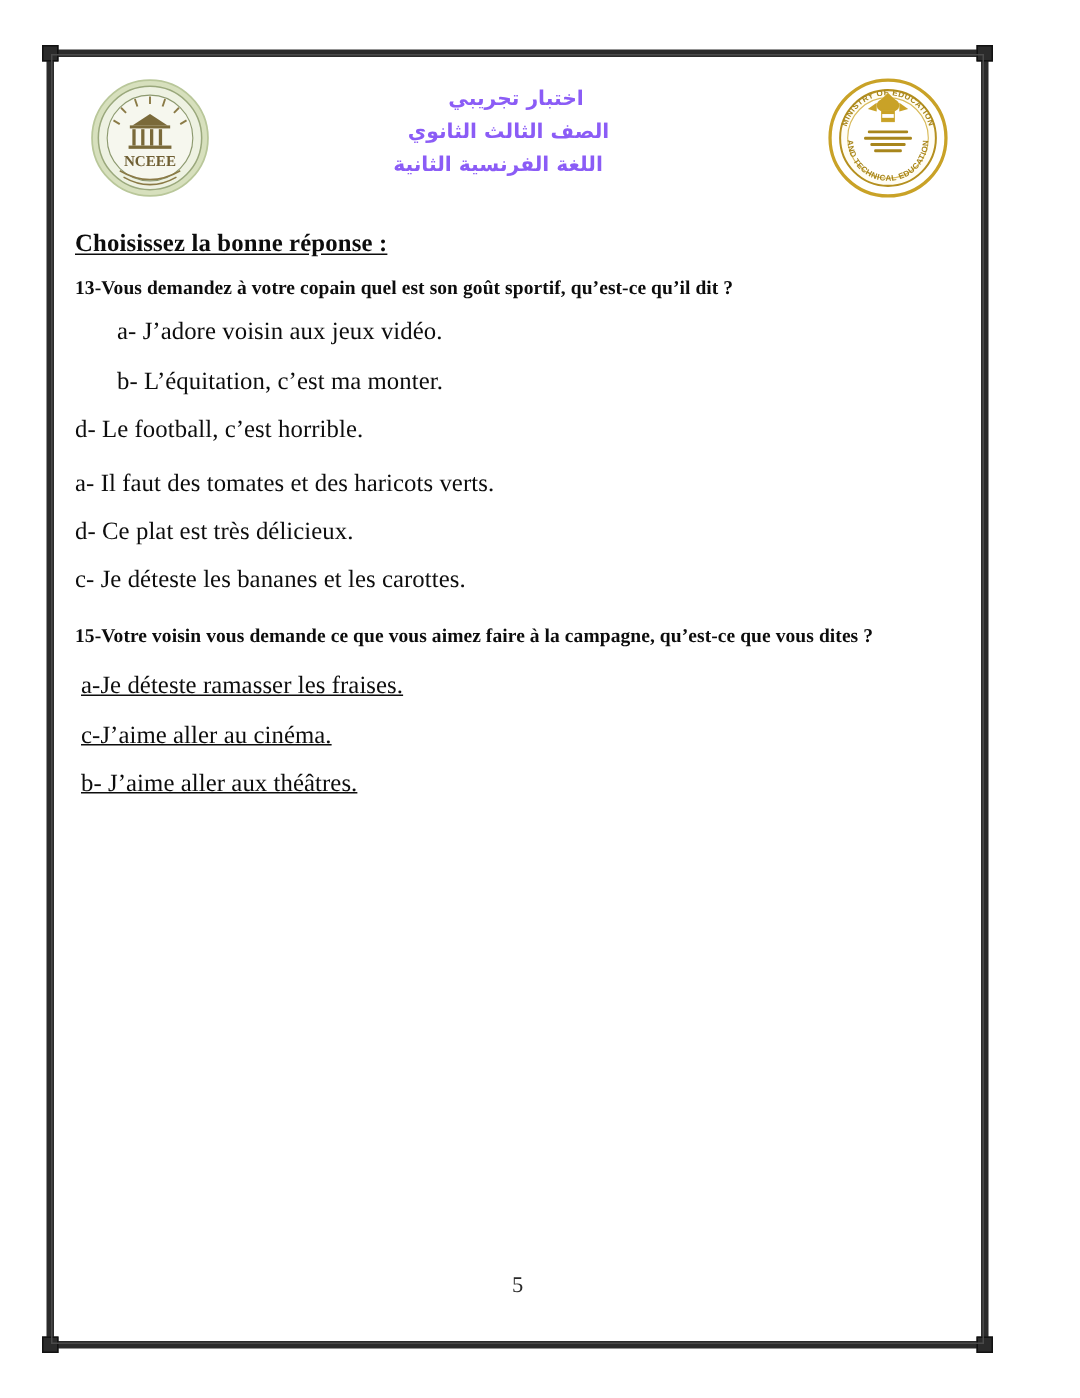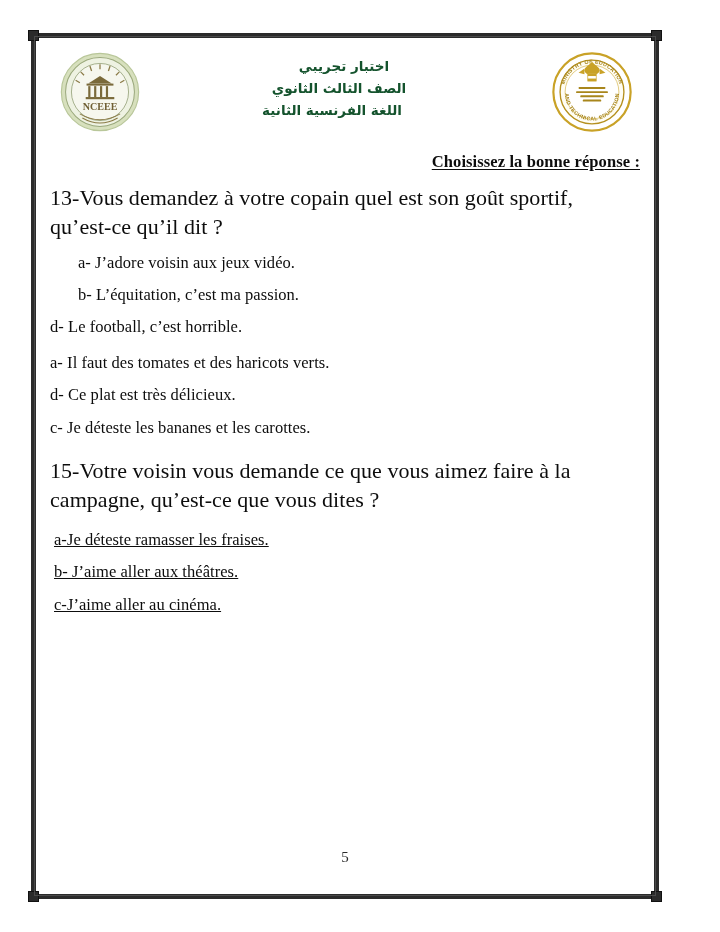--- a/index.html
+++ b/index.html
@@ -89,21 +89,21 @@
     transform: translateX(-50%);
     top: 12px;
     text-align: center;
     width: 300px;
     direction: rtl;
   }
   .header-titles div {
     font-family: "DejaVu Sans", sans-serif;
     font-size: 13.5px;
     font-weight: bold;
-    color: #14532d;
+    color: #8b5cf6;
     line-height: 1.62;
     letter-spacing: 0px;
   }
   .ht-1 { padding-right: 0px; }
   .ht-2 { padding-right: 10px; }
   .ht-3 { padding-right: 24px; }
 
   
   .body-text {
     position: relative;
@@ -111,26 +111,25 @@
     color: #0d0d0d;
   }
 
   .instruction {
     font-size: 16.5px;
     font-weight: bold;
     text-decoration: underline;
     text-underline-offset: 2px;
     margin: 0 0 11px 2px;
     letter-spacing: 0.1px;
-    text-align: right;
   }
 
   .question {
-    font-size: 22px;
-    font-weight: normal;
+    font-size: 13px;
+    font-weight: bold;
     margin: 0 0 10px 2px;
     line-height: 1.33;
     letter-spacing: 0.05px;
   }
 
   .option {
     font-size: 16.5px;
     font-weight: normal;
     margin: 0 0 11px 0;
     line-height: 1.3;
@@ -237,30 +236,30 @@
         </text>
       </svg>
     </div>
 
     <div class="body-text">
 
       <p class="instruction">Choisissez la bonne réponse :</p>
 
       <p class="question ind-0">13-Vous demandez à votre copain quel est son goût sportif, qu’est-ce qu’il dit ?</p>
       <p class="option ind-4">a-  J’adore voisin aux jeux vidéo.</p>
-      <p class="option ind-4">b- L’équitation, c’est ma passion.</p>
+      <p class="option ind-4">b- L’équitation, c’est ma monter.</p>
       <p class="option ind-0">d- Le football, c’est horrible.</p>
 
       <p class="option ind-0 gap-s">a- Il faut des tomates et des haricots verts.</p>
       <p class="option ind-0">d- Ce plat est très délicieux.</p>
       <p class="option ind-0">c- Je déteste les bananes et les carottes.</p>
 
       <p class="question ind-0 gap-q">15-Votre voisin vous demande ce que vous aimez faire à la campagne, qu’est-ce que vous dites ?</p>
       <p class="option ind-1 gap-s">a-Je déteste ramasser les fraises.</p>
+      <p class="option ind-1">c-J’aime aller au cinéma.</p>
       <p class="option ind-1">b- J’aime aller aux théâtres.</p>
-      <p class="option ind-1">c-J’aime aller au cinéma.</p>
 
     </div>
 
     <div class="page-number">5</div>
 
   </div>
 </div>
 
 </body></html>

